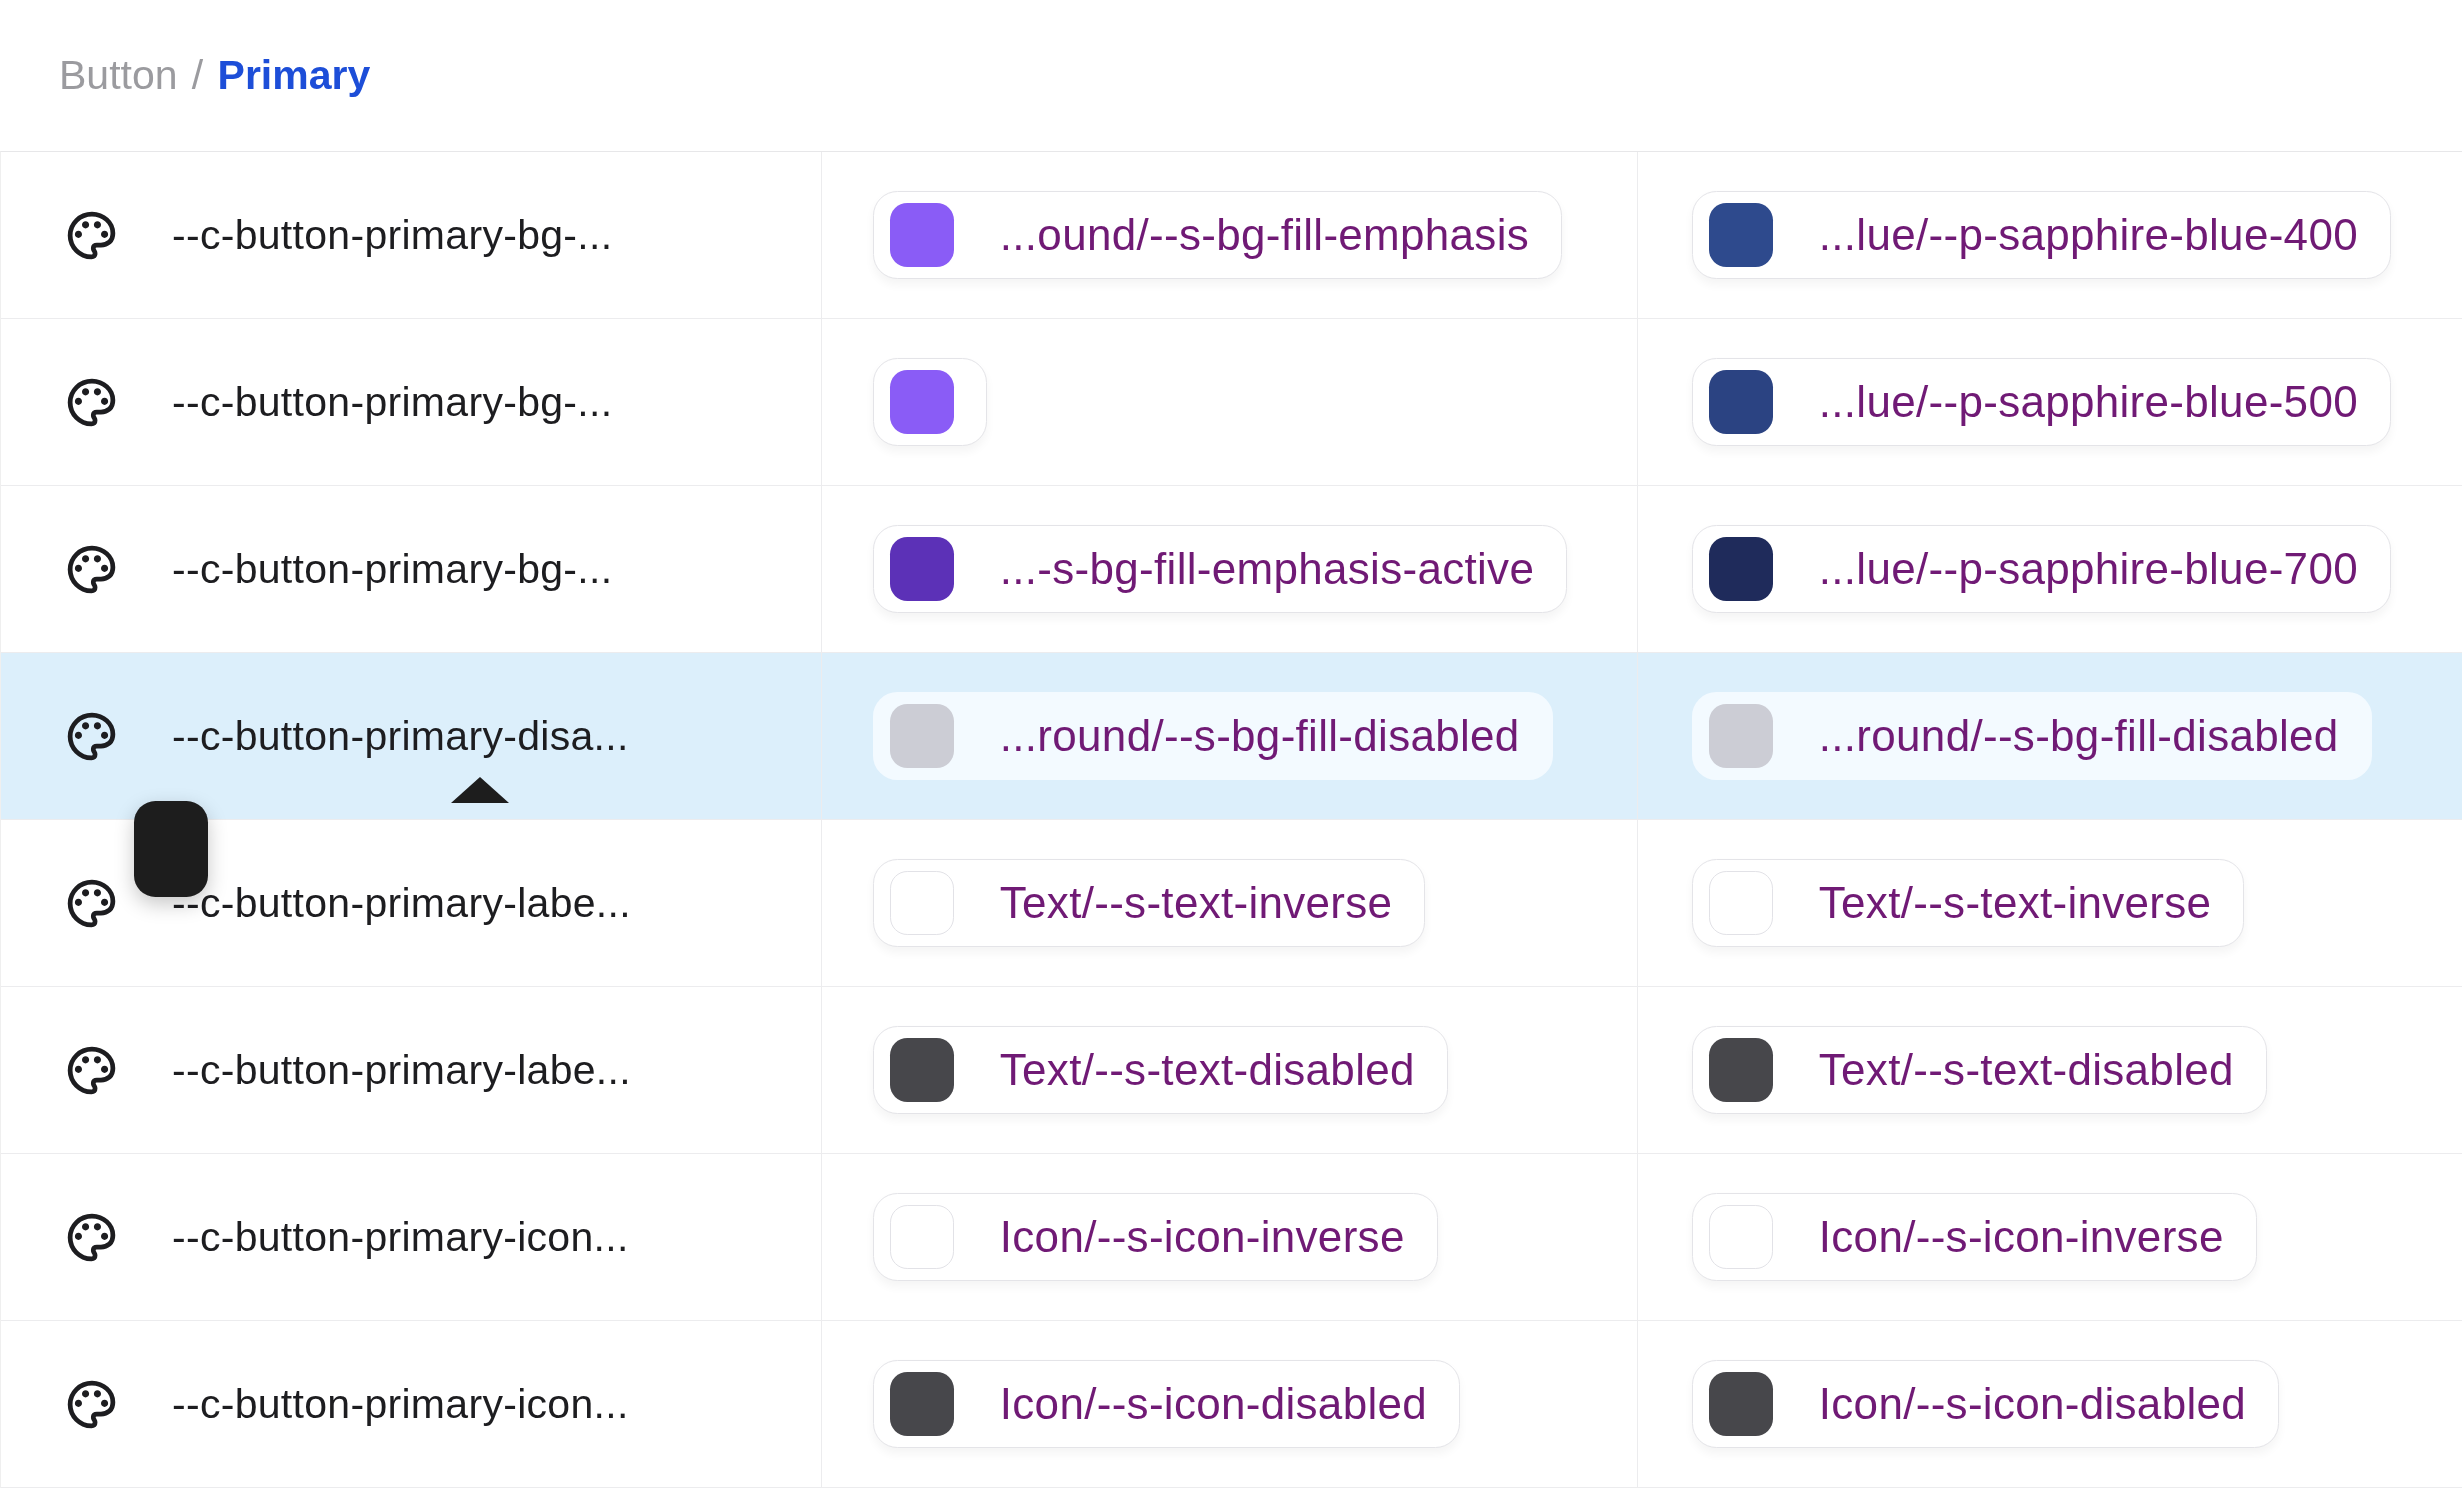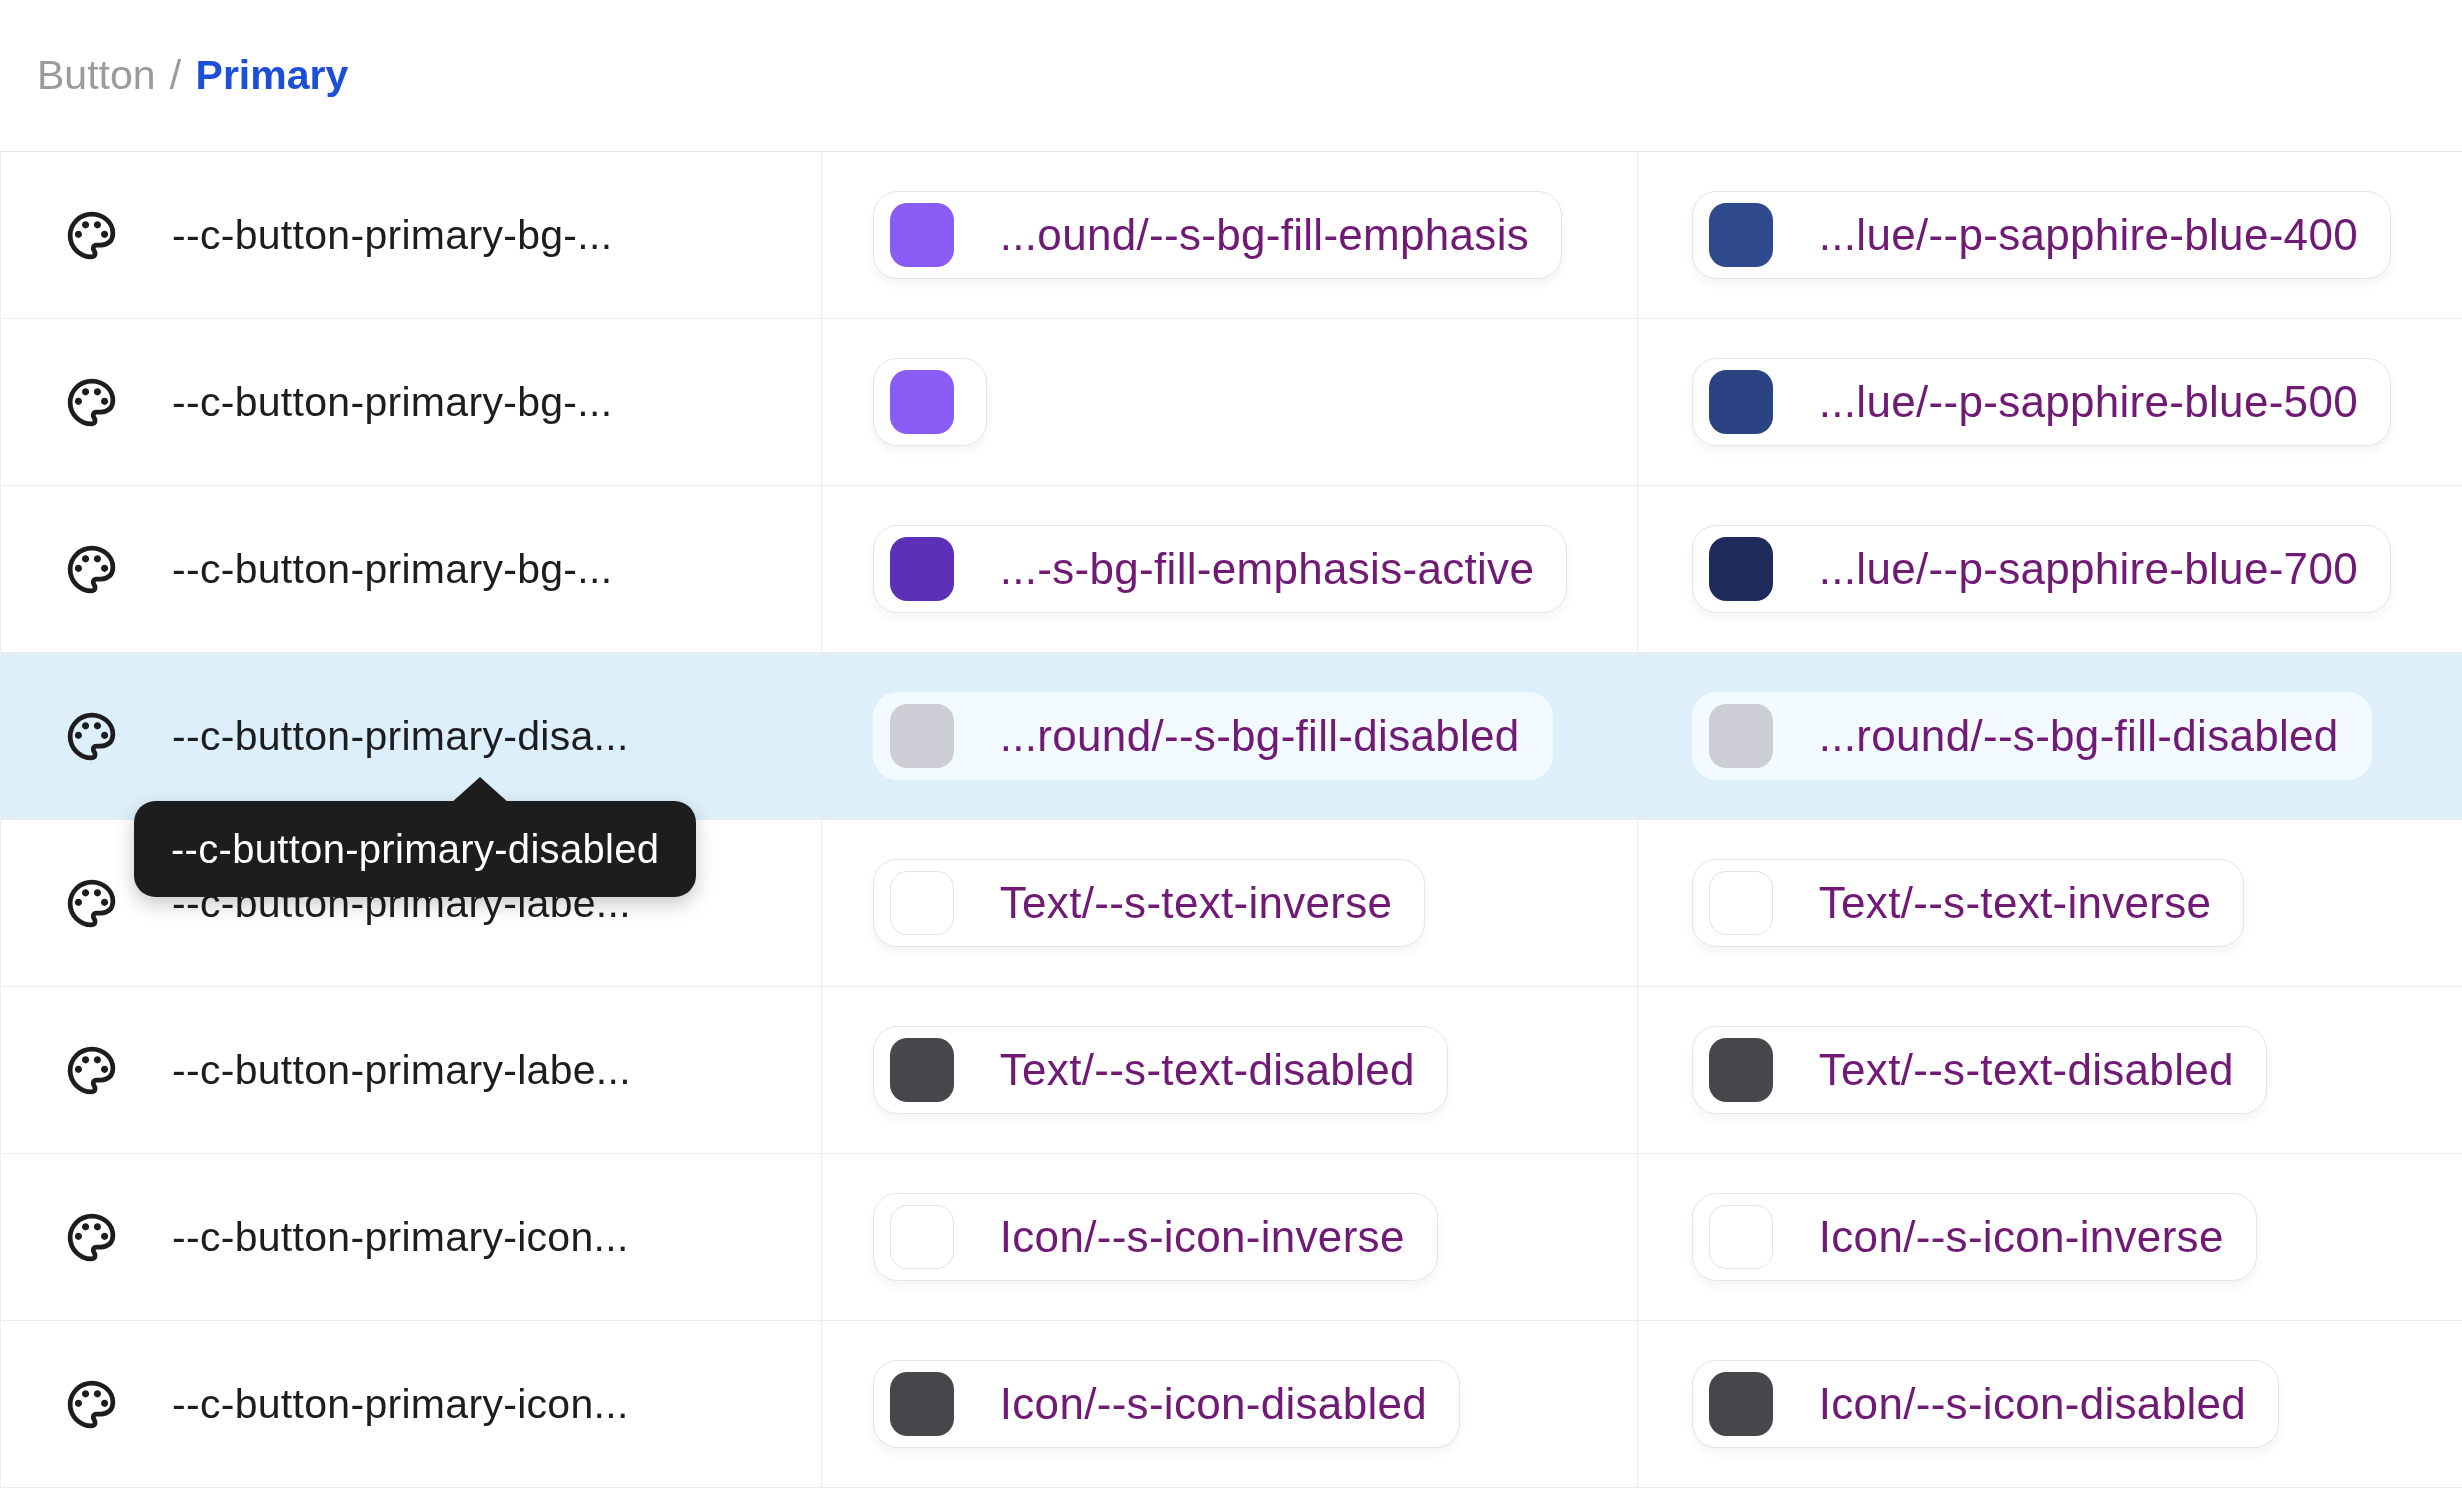--- a/index.html
+++ b/index.html
@@ -12,21 +12,21 @@
     font-family: "Liberation Sans", "DejaVu Sans", sans-serif;
     -webkit-font-smoothing: antialiased;
   }
   .page { position: relative; width: 2462px; height: 1500px; }
 
   
   .header {
     height: 151px;
     display: flex;
     align-items: center;
-    padding-left: 37px;
+    padding-left: 59px;
     box-sizing: border-box;
     font-size: 41px;
   }
   .crumb-parent { color: #9b9b9f; font-weight: 400; cursor: pointer; }
   .crumb-sep    { color: #9b9b9f; font-weight: 400; margin: 0 14.3px; }
   .crumb-current{ color: #1d4ed8; font-weight: 700; }
 
   
   .table {
     position: absolute;
@@ -322,17 +322,16 @@
       <button class="chip">
         <span class="swatch" style="background: rgb(71, 71, 75);"></span>
         <span class="chip-label">Icon/--s-icon-disabled</span>
       </button>
     </div>
   </div>
 </div>
 
   <div class="tooltip">
     <div class="tooltip-caret"></div>
-    <span>--c-button-primary-disabled</span>
   </div>
 
 </div>
 
 
 </body></html>

